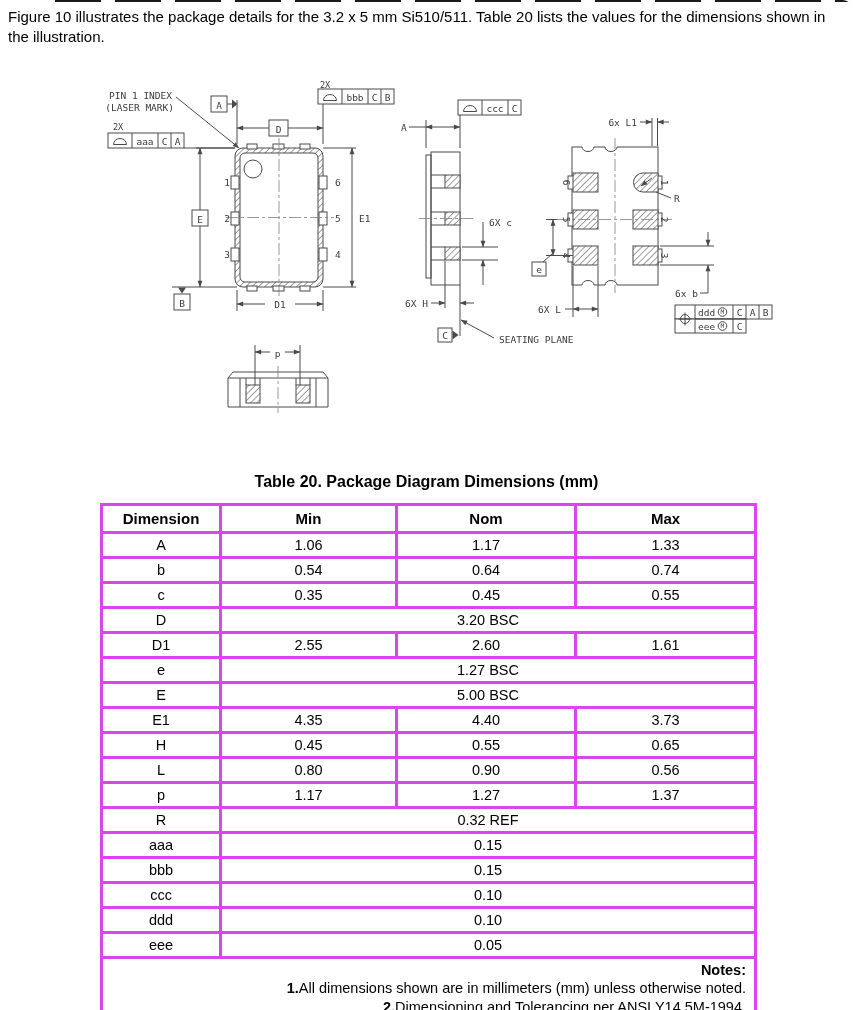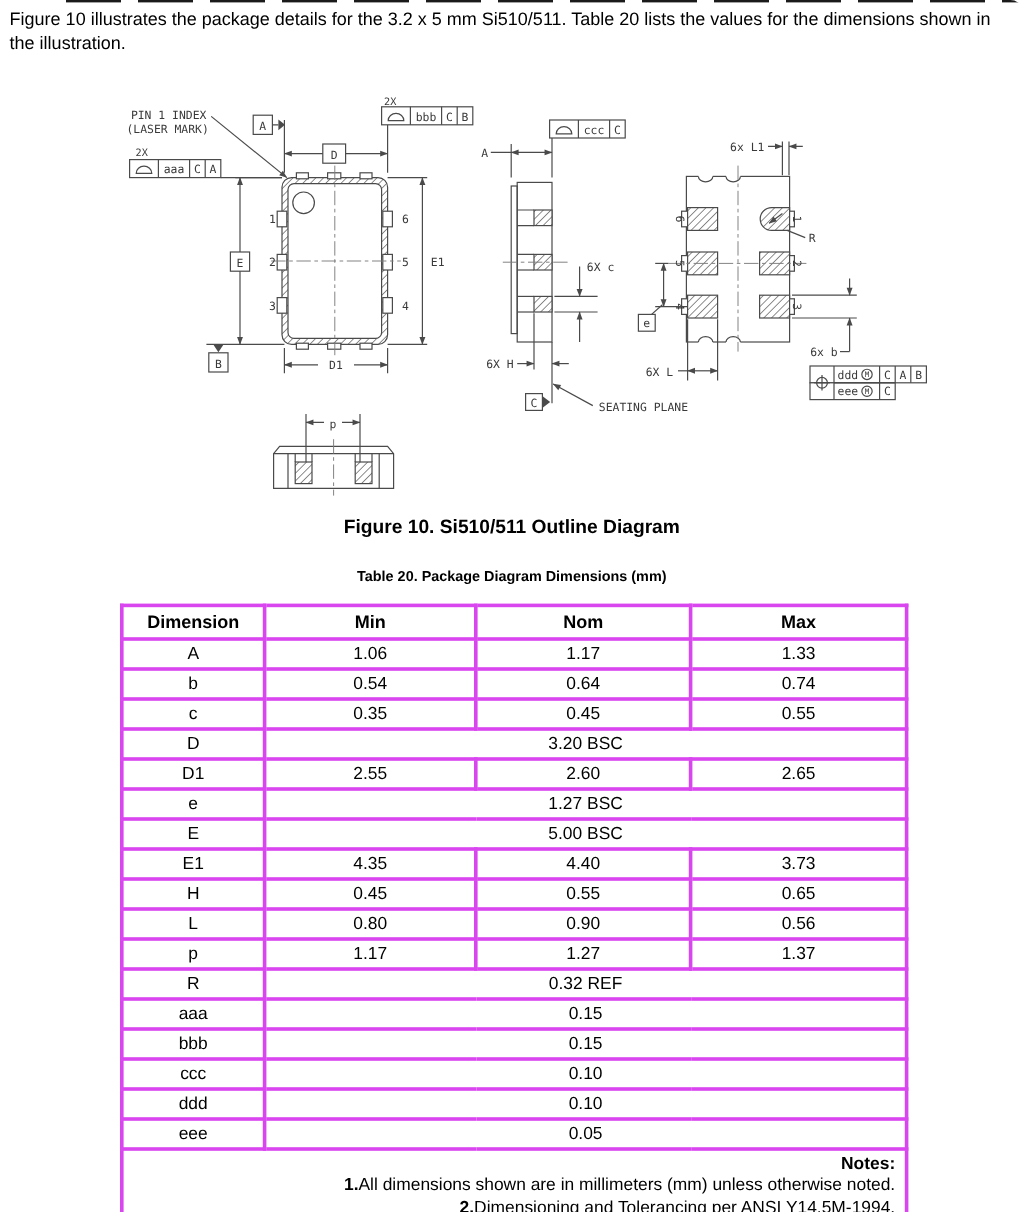--- a/index.html
+++ b/index.html
@@ -15,21 +15,21 @@
   .intro{
     position:absolute; top:7px; left:8px; width:842px;
     font-size:15px; line-height:20px;
   }
   .fig-caption{
     position:absolute; top:431px; left:0; width:853px; text-align:center;
     font-weight:bold; font-size:16px;
   }
   .tbl-caption{
     position:absolute; top:473px; left:0; width:853px; text-align:center;
-    font-weight:bold; font-size:12px;
+    font-weight:bold; font-size:16px;
   }
   .diagram{ position:absolute; top:80px; left:0; }
   .diagram .ln{ stroke:#4a4a4a; stroke-width:1; fill:none; }
   .diagram .wf{ fill:#fff; }
   .diagram .hf{ fill:url(#hp); }
   .diagram .mask{ fill:#fff; stroke:none; }
   .diagram .fillc{ fill:#4a4a4a; stroke:none; }
   .diagram .cl{ stroke:#7d7d7d; stroke-width:0.8; fill:none; stroke-dasharray:12 3 3 3; }
   .diagram text{ font-family:"DejaVu Sans Mono", monospace; font-size:9.5px; fill:#3a3a3a; stroke:none; }
   .diagram .t8{ font-size:8.5px; }
@@ -349,21 +349,20 @@
         <text class="tm" x="752.5" y="235.5">A</text>
         <text class="tm" x="765.5" y="235.5">B</text>
         <text x="698" y="249.5">eee</text>
         <circle class="ln" cx="722.5" cy="246" r="4.3"></circle>
         <text class="t6 tm" x="722.5" y="248.3">M</text>
         <text class="tm" x="739.5" y="249.5">C</text>
       </g>
     </g>
   </svg>
 
-  <div class="fig-caption">Figure 10. Si510/511 Outline Diagram</div>
   <div class="tbl-caption">Table 20. Package Diagram Dimensions (mm)</div>
 
   <table class="dims">
     <colgroup>
       <col style="width:119px">
         <col style="width:176px">
         <col style="width:179px">
         <col style="width:180px">
     </colgroup>
     <thead>
@@ -394,21 +393,21 @@
           <td>0.55</td>
         </tr>
         <tr>
           <td>D</td>
           <td colspan="3">3.20 BSC</td>
         </tr>
         <tr>
           <td>D1</td>
           <td>2.55</td>
           <td>2.60</td>
-          <td>2.65</td>
+          <td>1.61</td>
         </tr>
         <tr>
           <td>e</td>
           <td colspan="3">1.27 BSC</td>
         </tr>
         <tr>
           <td>E</td>
           <td colspan="3">5.00 BSC</td>
         </tr>
         <tr>

